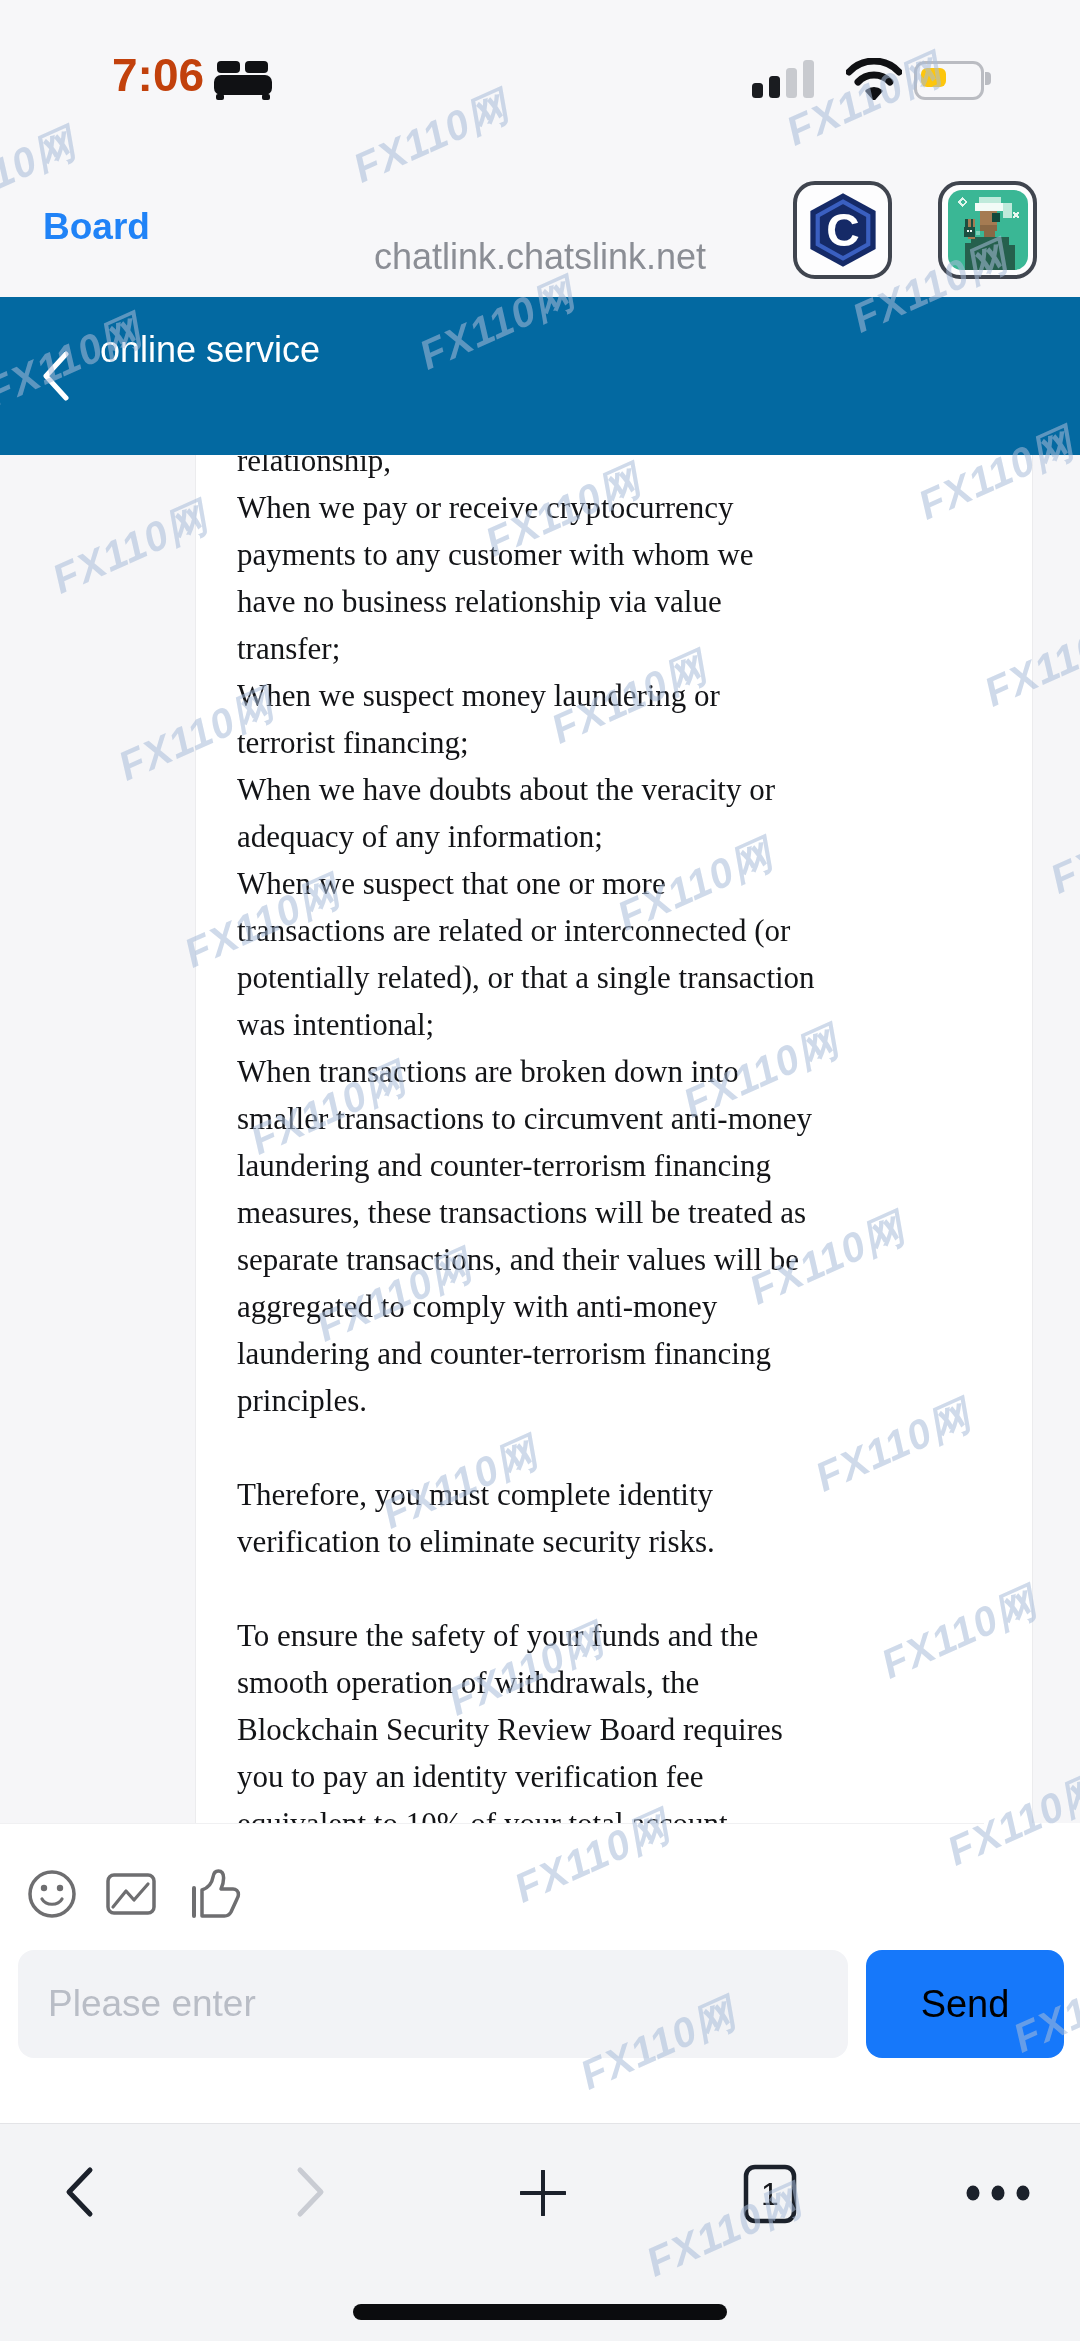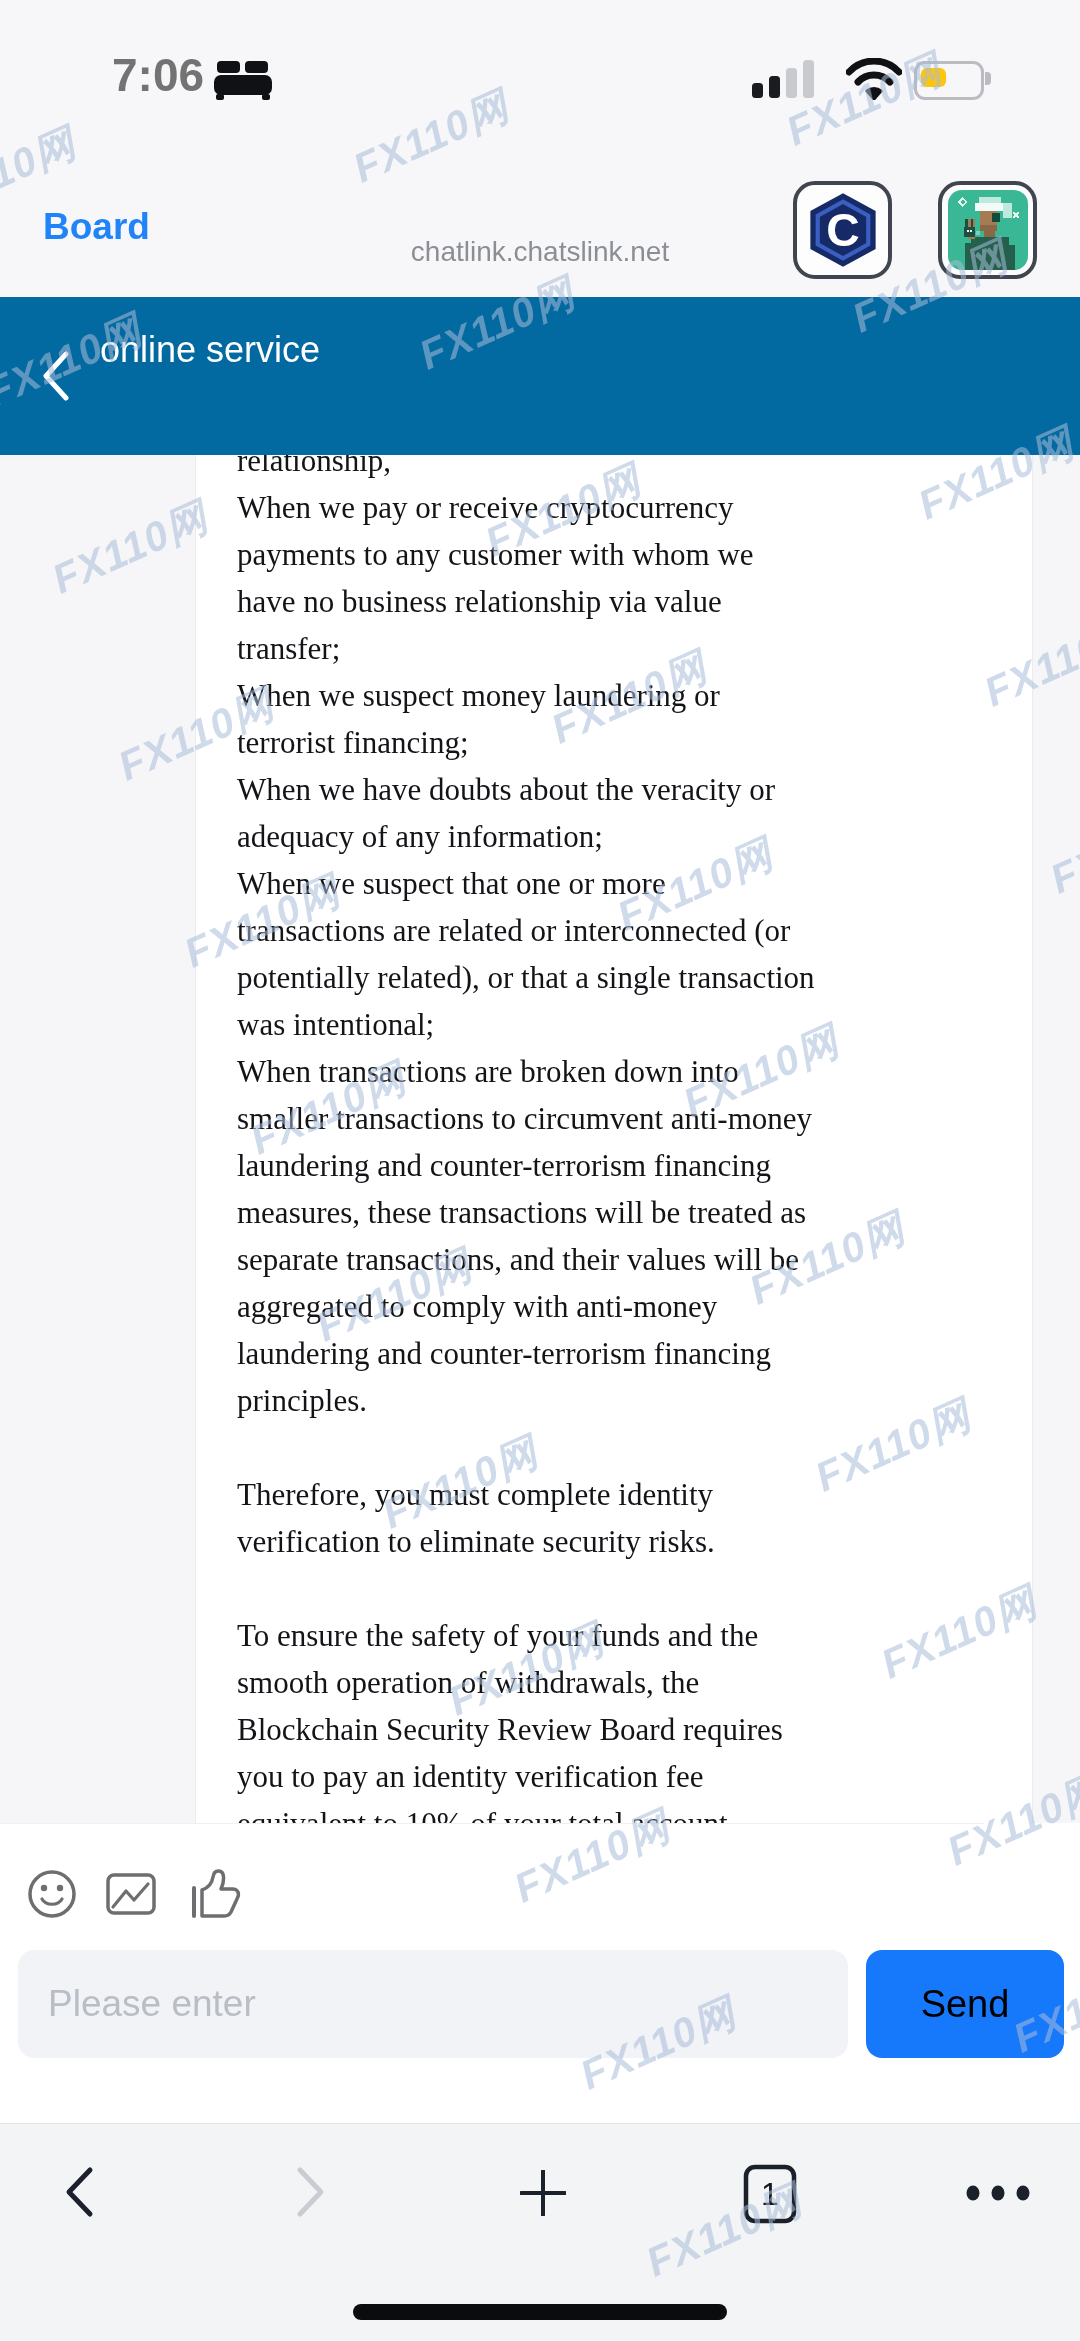--- a/index.html
+++ b/index.html
@@ -1,29 +1,29 @@
 <!DOCTYPE html>
 <html><head>
 <meta charset="utf-8">
 <style>
   html,body{margin:0;padding:0;background:#e9e9ec;}
   #screen{position:relative;width:1080px;height:2341px;background:#fff;overflow:hidden;
           font-family:"Liberation Sans",sans-serif;-webkit-font-smoothing:antialiased;}
   
   .topchrome{position:absolute;top:0;left:0;width:1080px;height:297px;background:#f7f7f9;z-index:2;}
-  .time{position:absolute;left:112px;top:48px;font-size:46px;font-weight:700;color:#737373;}
+  .time{position:absolute;left:112px;top:48px;font-size:46px;font-weight:700;color:#c2410c;}
   .bedicon{position:absolute;left:212px;top:58px;}
   .sigicon{position:absolute;left:752px;top:56px;}
   .wifiicon{position:absolute;left:846px;top:58px;}
   .batt{position:absolute;left:914px;top:61px;width:64px;height:33px;border:3px solid #babcc2;border-radius:11px;}
   .bfill{position:absolute;left:4px;top:4px;width:25px;height:19px;background:#fdc60d;border-radius:6px;}
   .bnub{position:absolute;right:-10px;top:8px;width:6px;height:13px;background:#babcc2;border-radius:0 4px 4px 0;}
   .done{position:absolute;left:43px;top:206px;font-size:37px;font-weight:600;color:#2083f7;cursor:pointer;}
   .sftitle{position:absolute;left:200px;right:200px;top:188px;text-align:center;font-size:36px;font-weight:700;color:#16171b;}
-  .sfsub{position:absolute;left:200px;right:200px;top:236px;text-align:center;font-size:28px;color:#8b8e95;}
+  .sfsub{position:absolute;left:200px;right:200px;top:236px;text-align:center;font-size:36px;color:#8b8e95;}
   .hbtn{position:absolute;top:181px;width:99px;height:98px;border:4px solid #40454f;border-radius:22px;
         background:#fdfdfe;box-sizing:border-box;display:flex;align-items:center;justify-content:center;cursor:pointer;overflow:hidden;}
   .hbtn.logo{left:793px;}
   .hbtn.avatar{left:938px;}
   
   .bluebar{position:absolute;top:297px;left:0;width:1080px;height:158px;background:#0369a1;z-index:2;}
   .pgchev{position:absolute;left:42px;top:54px;}
   .pglabel{position:absolute;left:100px;top:32px;font-size:36px;color:#ffffff;}
   
   .content{position:absolute;top:455px;left:0;width:1080px;height:1368px;background:#f6f6f8;z-index:1;}

